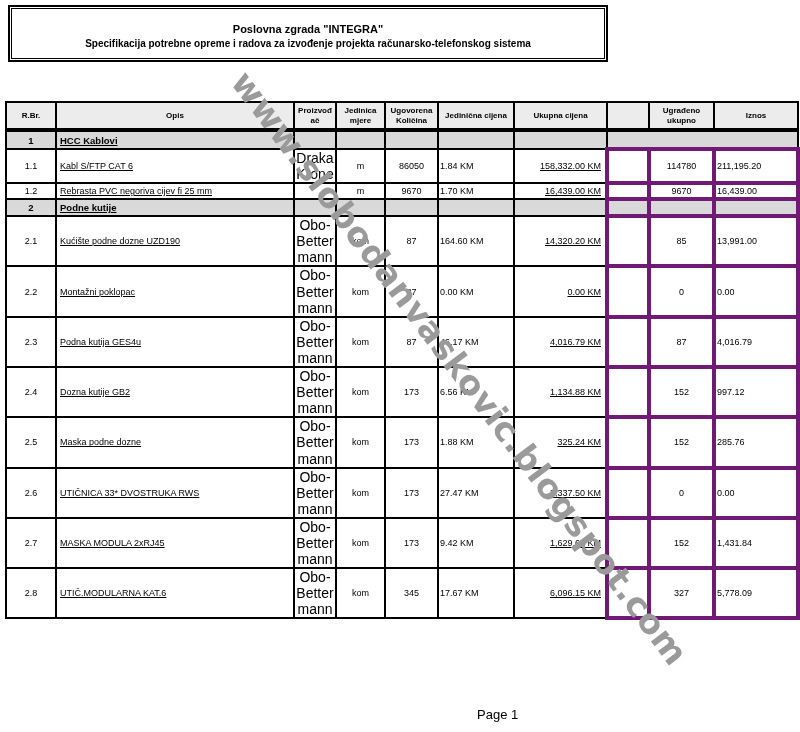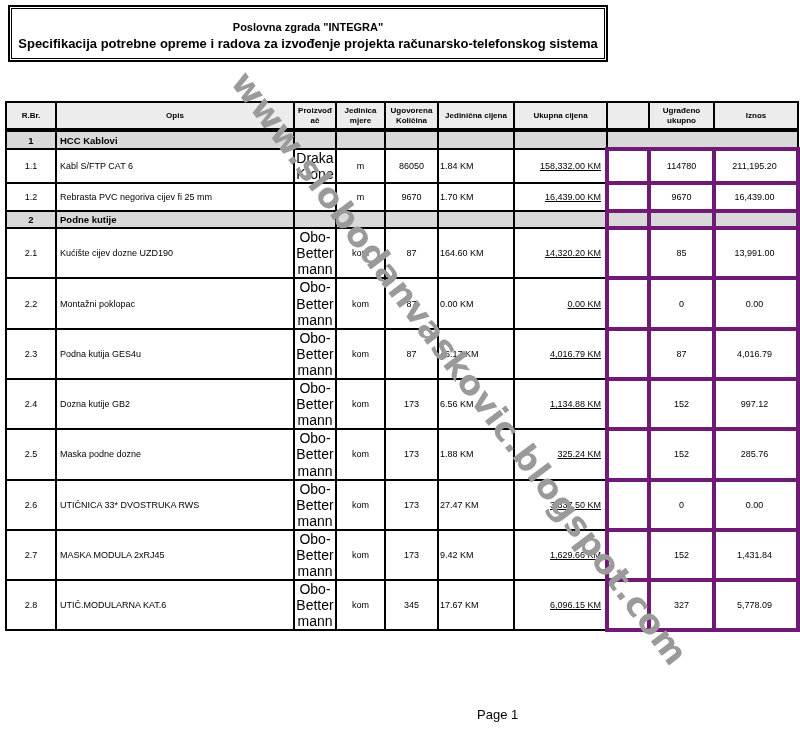--- a/index.html
+++ b/index.html
@@ -11,44 +11,44 @@
   .title-box{
     position:absolute;left:8px;top:5px;width:600px;height:57px;
     border:2px solid #000;box-sizing:border-box;
   }
   .title-box-inner{
     position:absolute;inset:1px;border:1px solid #000;box-sizing:border-box;
     display:flex;flex-direction:column;justify-content:center;align-items:center;
     padding-top:6px;
   }
   .title-line1{font-size:11px;font-weight:bold;line-height:1.4;}
-  .title-line2{font-size:13px;font-weight:bold;line-height:1.4;}
+  .title-line2{font-size:10px;font-weight:bold;line-height:1.4;}
 
   
   .table-wrap{position:absolute;left:5px;top:101px;width:792px;}
   table{border-collapse:collapse;table-layout:fixed;width:792px;}
   th,td{overflow:hidden;vertical-align:middle;padding:0 1px;box-sizing:border-box;}
   thead th{
     border:2px solid #000;background:var(--header-bg);
     font-size:8px;font-weight:bold;line-height:1.25;text-align:center;
     height:27px;word-wrap:break-word;
   }
   tr.gap-row td{border:none;background:#fff;height:2px;padding:0;}
   td.thick{border:2px solid #000;}
   td.thin{border:4px solid #701a75;}
   td{font-size:9px;}
   .c0{text-align:center;}
-  .c1{text-align:left;padding-left:3px;}
+  .c1{text-align:left;padding-left:3px;text-decoration:underline;}
   .c2{text-align:center;font-size:14px;line-height:1.15;word-wrap:break-word;}
   .c3{text-align:center;}
   .c4{text-align:center;margin-left:24px;}
   .c5{text-align:left;padding-right:4px;}
   .c6{text-align:right;padding-right:4px;text-decoration:underline;}
   .c8{text-align:center;}
-  .c9{text-align:center;padding-right:4px;}
+  .c9{text-align:left;padding-right:4px;}
   tr.group td{background:var(--group-bg);}
   tr.group .c0,tr.group .c1{font-weight:bold;font-size:9.5px;}
 
   
   .watermark{
     position:absolute;left:460px;top:368px;z-index:10;pointer-events:none;
     transform:translate(-50%,-50%) rotate(53deg);
     font-size:34px;font-weight:bold;letter-spacing:0.5px;white-space:nowrap;
     color:var(--wm-color);font-family:"DejaVu Sans", sans-serif;
   }
@@ -113,21 +113,21 @@
           <td class="thick c1">Kabl S/FTP CAT 6</td>
           <td class="thick c2">Draka Krone</td>
           <td class="thick c3">m</td>
           <td class="thick c4">86050</td>
           <td class="thick c5">1.84 KM</td>
           <td class="thick c6">158,332.00 KM</td>
           <td class="thin c7"></td>
           <td class="thin c8">114780</td>
           <td class="thin c9">211,195.20</td>
         </tr>
-        <tr class="item" style="height: 28px;">
+        <tr class="item" style="height: 16px;">
           <td class="thick c0">1.2</td>
           <td class="thick c1">Rebrasta PVC negoriva cijev fi 25 mm</td>
           <td class="thick c2"></td>
           <td class="thick c3">m</td>
           <td class="thick c4">9670</td>
           <td class="thick c5">1.70 KM</td>
           <td class="thick c6">16,439.00 KM</td>
           <td class="thin c7"></td>
           <td class="thin c8">9670</td>
           <td class="thin c9">16,439.00</td>
@@ -139,21 +139,21 @@
           <td class="thick c3"></td>
           <td class="thick c4"></td>
           <td class="thick c5"></td>
           <td class="thick c6"></td>
           <td class="thin c7"></td>
           <td class="thin c8"></td>
           <td class="thin c9"></td>
         </tr>
         <tr class="item" style="height: 39px;">
           <td class="thick c0">2.1</td>
-          <td class="thick c1">Kućište cijev dozne UZD190</td>
+          <td class="thick c1">Kućište podne dozne UZD190</td>
           <td class="thick c2">Obo-Bettermann</td>
           <td class="thick c3">kom</td>
           <td class="thick c4">87</td>
           <td class="thick c5">164.60 KM</td>
           <td class="thick c6">14,320.20 KM</td>
           <td class="thin c7"></td>
           <td class="thin c8">85</td>
           <td class="thin c9">13,991.00</td>
         </tr>
         <tr class="item" style="height: 39px;">

